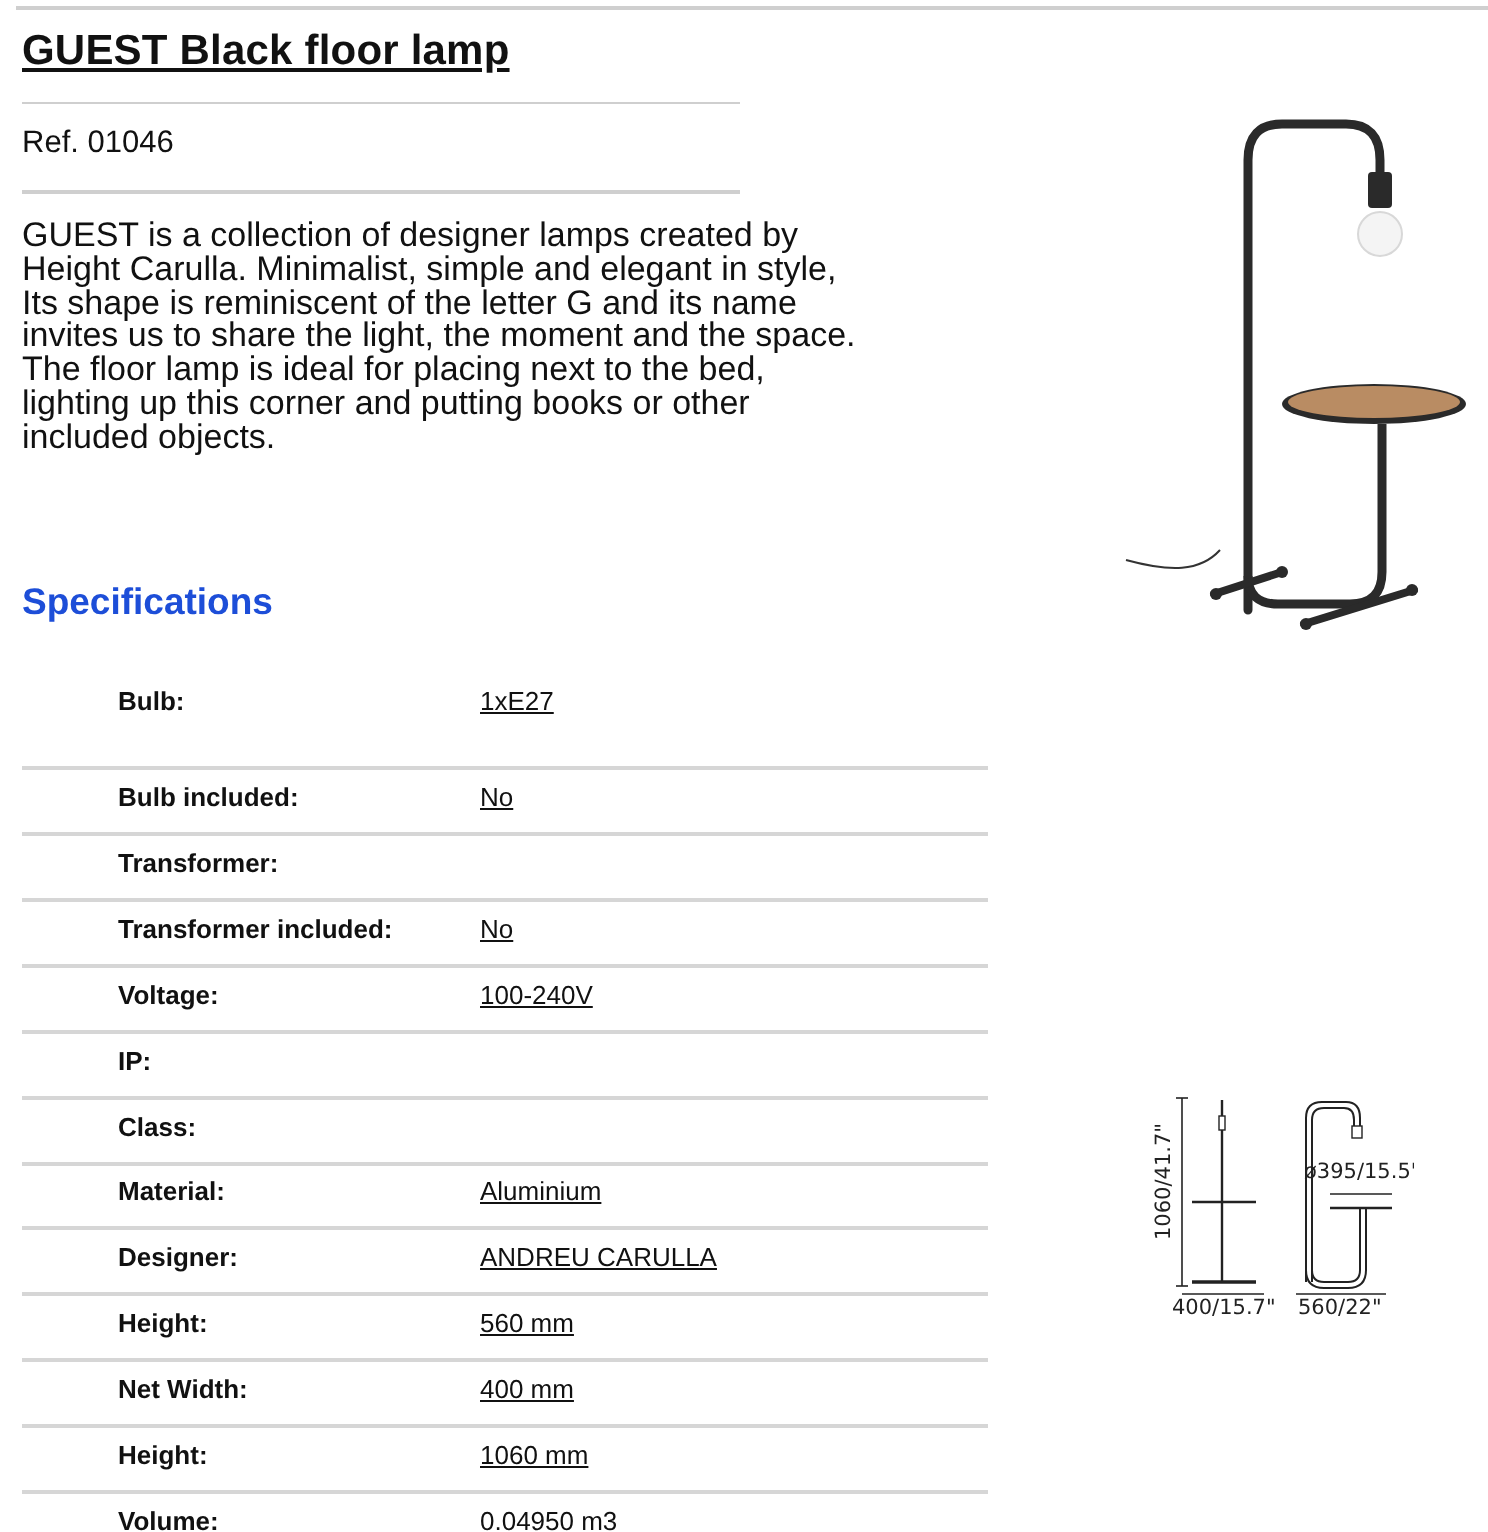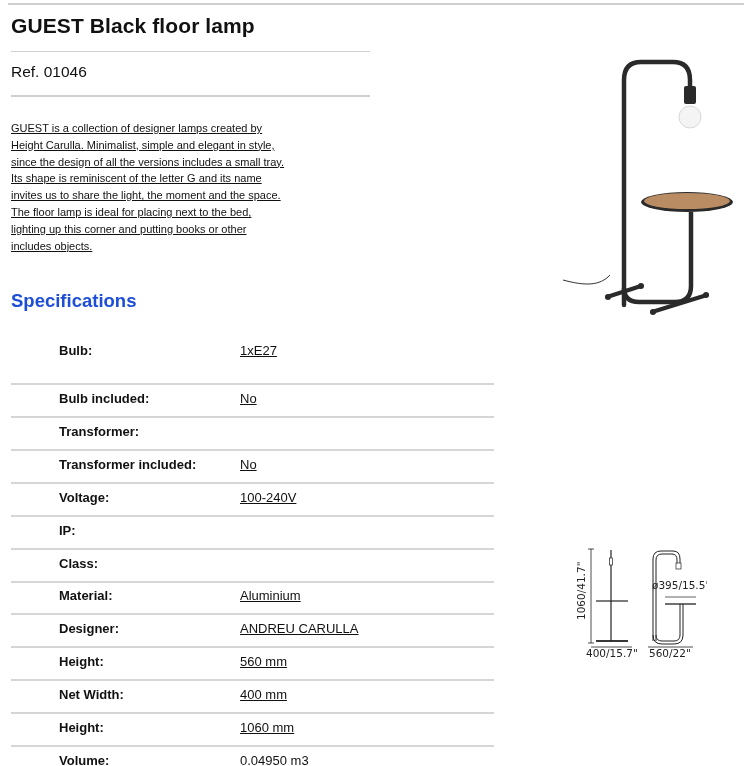--- a/index.html
+++ b/index.html
@@ -1,23 +1,23 @@
 <!DOCTYPE html>
 <html><head>
 <meta charset="utf-8">
 <style>
   html, body { margin: 0; padding: 0; background: #ffffff; }
   body { width: 744px; height: 766px; position: relative; overflow: hidden;
          font-family: "Liberation Sans", "DejaVu Sans", sans-serif; color: #111; }
   .top-rule { position: absolute; left: 8px; top: 3px; width: 736px; height: 2px; background: #cfcfcf; }
-  .title { position: absolute; left: 11px; top: 14px; font-size: 21px; font-weight: bold; color: #111; margin: 0; letter-spacing: 0.1px; }
+  .title { position: absolute; left: 11px; top: 14px; font-size: 21px; font-weight: bold; color: #111; margin: 0; letter-spacing: 0.1px; text-decoration: underline; }
   .rule1 { position: absolute; left: 11px; top: 51px; width: 359px; height: 1px; background: #cfcfcf; }
   .ref { position: absolute; left: 11px; top: 63px; font-size: 15.5px; color: #111; }
   .rule2 { position: absolute; left: 11px; top: 95px; width: 359px; height: 2px; background: #cfcfcf; }
-  .desc { position: absolute; left: 11px; top: 120px; width: 370px; font-size: 11px; line-height: 16.8px; color: #111; margin: 0; text-decoration: underline; }
+  .desc { position: absolute; left: 11px; top: 110px; width: 370px; font-size: 17px; line-height: 16.8px; color: #111; margin: 0; }
   .desc span { display: block; white-space: nowrap; }
   .spec-title { position: absolute; left: 11px; top: 290px; font-size: 18.5px; font-weight: bold; margin: 0; color: #1d4ed8; }
   .spec-row { position: absolute; left: 0; width: 483px; font-size: 13px; }
   .spec-row .label { position: absolute; left: 0; font-weight: bold; color: #111; padding-left: 48px; }
   .spec-row .value { position: absolute; left: 229px; color: #111; text-decoration: underline; }
   .sep { position: absolute; left: 11px; width: 483px; height: 2px; background: #d6d6d6; }
   .product-image { position: absolute; left: 555px; top: 50px; width: 185px; height: 275px; }
   .dim-drawing { position: absolute; left: 572px; top: 545px; width: 135px; height: 115px; }
   .dim-text { font-family: "DejaVu Sans", sans-serif; font-size: 10.5px; fill: #222; }
 </style>
@@ -27,26 +27,25 @@
 <div class="top-rule"></div>
 
 <h1 class="title">GUEST Black floor lamp</h1>
 <div class="rule1"></div>
 <div class="ref">Ref. 01046</div>
 <div class="rule2"></div>
 
 <p class="desc">
   <span>GUEST is a collection of designer lamps created by</span>
   <span>Height Carulla. Minimalist, simple and elegant in style,</span>
-  <span>since the design of all the versions includes a small tray.</span>
   <span>Its shape is reminiscent of the letter G and its name</span>
   <span>invites us to share the light, the moment and the space.</span>
   <span>The floor lamp is ideal for placing next to the bed,</span>
   <span>lighting up this corner and putting books or other</span>
-  <span>includes objects.</span>
+  <span>included objects.</span>
 </p>
 
 <h2 class="spec-title">Specifications</h2>
 
 <div>
   <div class="spec-row" style="left:11px; top:343px;">
     <span class="label">Bulb:</span>
     <span class="value">1xE27</span>
   </div>
   <div class="sep" style="top:383px;"></div>

